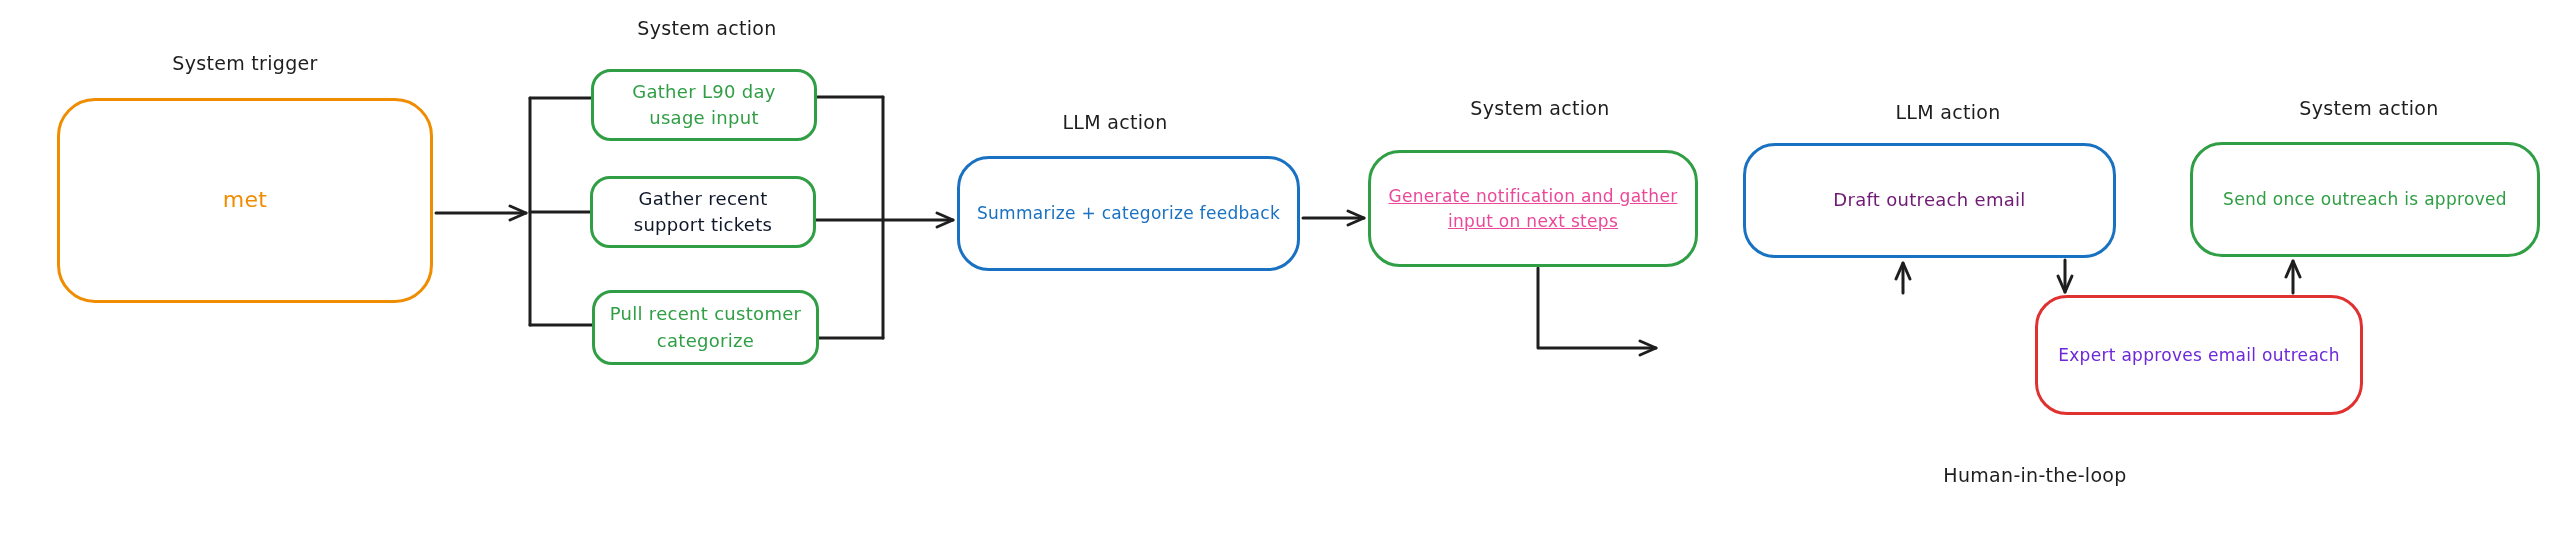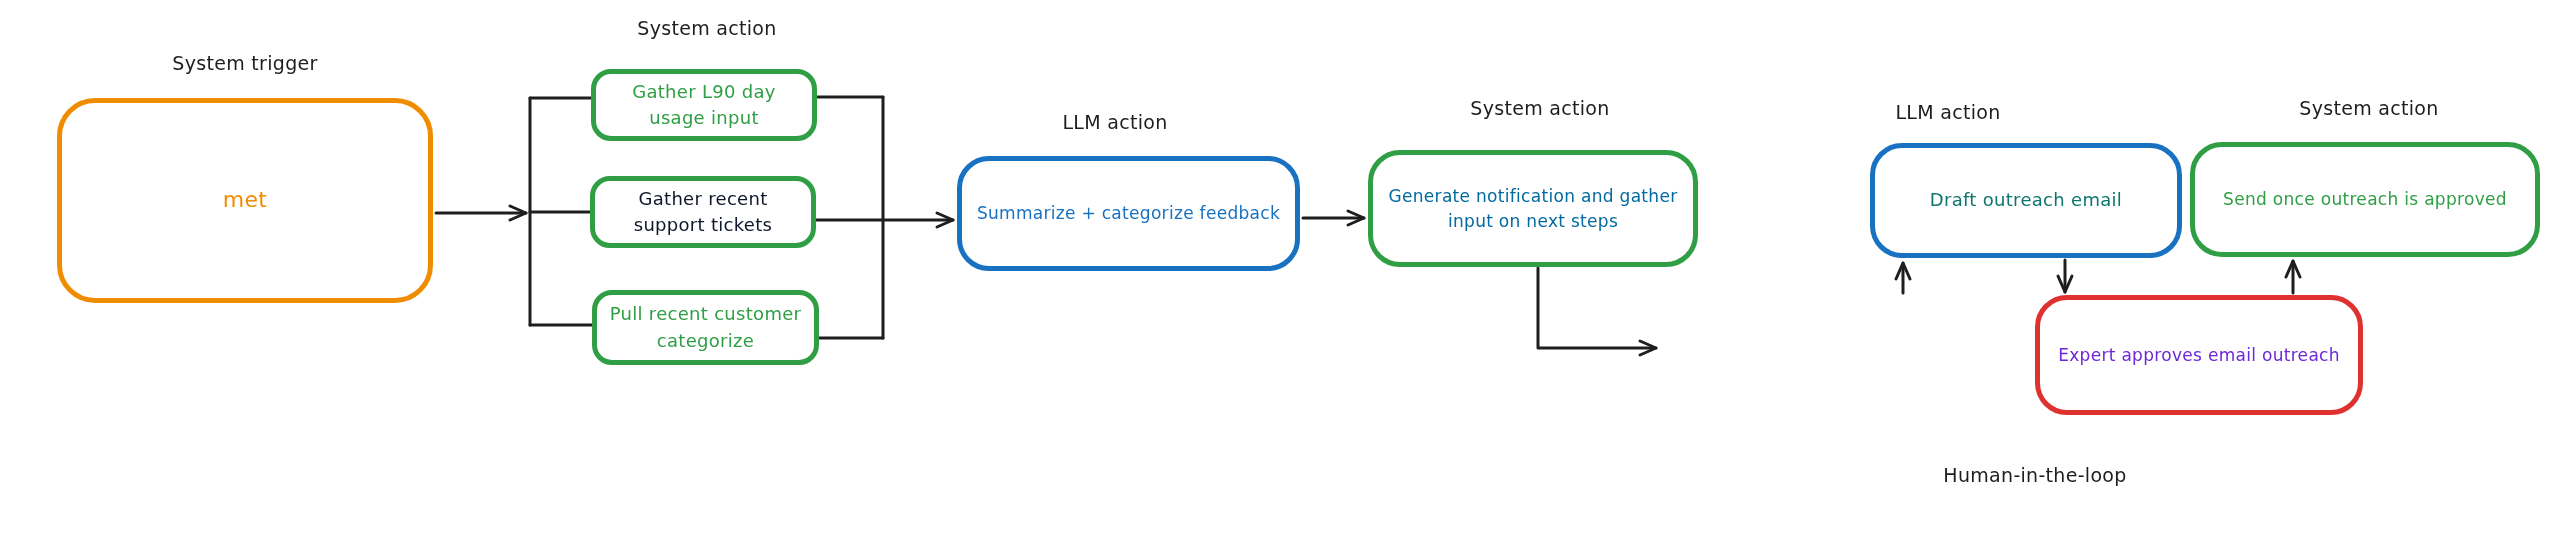--- a/index.html
+++ b/index.html
@@ -18,21 +18,21 @@
   #wires {
     position: absolute;
     left: 0; top: 0;
     width: 2570px;
     height: 556px;
     pointer-events: none;
   }
   .node {
     position: absolute;
     box-sizing: border-box;
-    border: 5px solid #000000;
+    border: 3px solid #000000;
     border-radius: 32px;
     background: #ffffff;
     display: flex;
     flex-direction: column;
     align-items: center;
     justify-content: center;
     text-align: center;
     font-size: 18px;
     line-height: 1.45;
     letter-spacing: 0.3px;
@@ -96,25 +96,25 @@
       <div class="line">Gather recent</div>
       <div class="line">support tickets</div>
     </div>
     <div class="node n-pull-sentiment" style="left: 592px; top: 290px; width: 227px; height: 75px; border-color: rgb(47, 158, 68); color: rgb(47, 158, 68);">
       <div class="line">Pull recent customer</div>
       <div class="line">categorize</div>
     </div>
     <div class="node n-summarize" style="left: 957px; top: 156px; width: 343px; height: 115px; border-color: rgb(25, 113, 194); color: rgb(25, 113, 194);">
       <div class="line">Summarize + categorize feedback</div>
     </div>
-    <div class="node n-generate-notification" style="left: 1368px; top: 150px; width: 330px; height: 117px; border-color: rgb(47, 158, 68); color: #0369a1;">
+    <div class="node n-generate-notification" style="left: 1368px; top: 150px; width: 330px; height: 117px; border-color: rgb(47, 158, 68); color: #ec4899; text-decoration: underline;">
       <div class="line">Generate notification and gather</div>
       <div class="line">input on next steps</div>
     </div>
-    <div class="node n-draft-email" style="left: 1870px; top: 143px; width: 312px; height: 115px; border-color: rgb(25, 113, 194); color: #0f766e;">
+    <div class="node n-draft-email" style="left: 1743px; top: 143px; width: 373px; height: 115px; border-color: rgb(25, 113, 194); color: #701a75;">
       <div class="line">Draft outreach email</div>
     </div>
     <div class="node n-expert-approves" style="left: 2035px; top: 295px; width: 328px; height: 120px; border-color: rgb(224, 49, 49); color: #6d28d9;">
       <div class="line">Expert approves email outreach</div>
     </div>
     <div class="node n-send-outreach" style="left: 2190px; top: 142px; width: 350px; height: 115px; border-color: rgb(47, 158, 68); color: rgb(47, 158, 68);">
       <div class="line">Send once outreach is approved</div>
     </div>
   </div>
 

